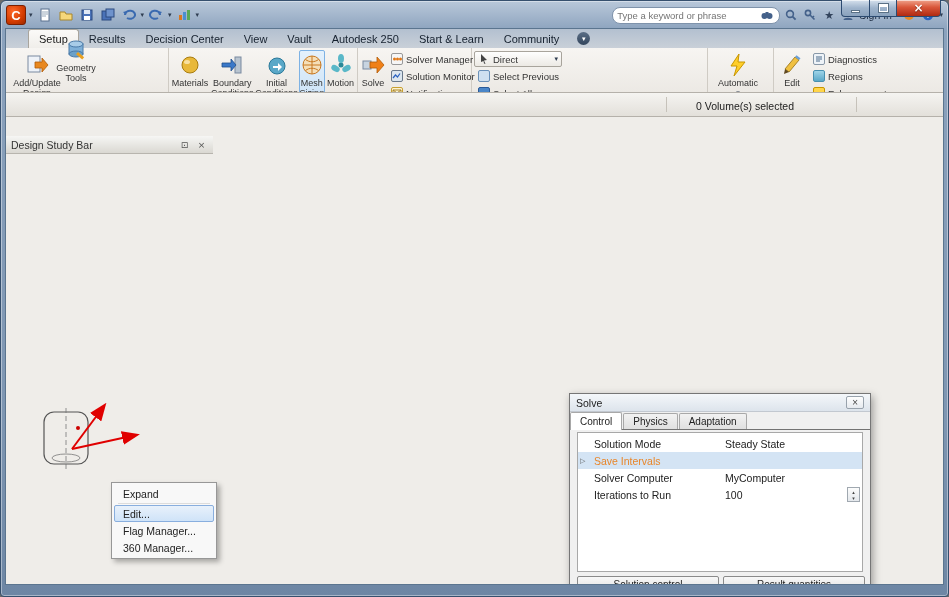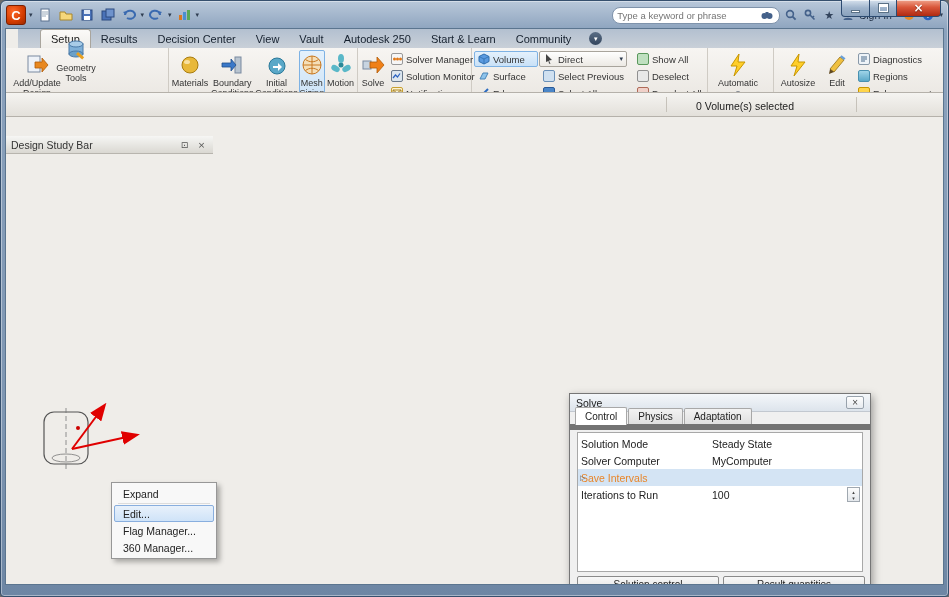--- a/index.html
+++ b/index.html
@@ -23,21 +23,21 @@
   .winctl{position:absolute;right:8px;top:0;display:flex}
   .wbtn{height:17px;border:1px solid #2c4a70;border-top:none;display:flex;align-items:center;justify-content:center;background:linear-gradient(#d7e2ee,#9fb4cc 50%,#8aa2bd);box-shadow:inset 0 1px 0 rgba(255,255,255,.6)}
   .wbtn.min{width:29px;border-radius:0 0 0 4px}
   .wbtn.max{width:27px;border-left:none}
   .wbtn.close{width:44px;border-left:none;border-radius:0 0 4px 0;background:linear-gradient(#f0a38b,#d9573a 45%,#b02a12)}
   .glyph-min{width:9px;height:3px;background:#fff;border:1px solid #5a7186;margin-top:6px}
   .glyph-max{width:9px;height:8px;border:1px solid #fff;border-top:3px solid #fff;box-shadow:0 0 0 1px #5a7186}
   .glyph-x{color:#fff;font-size:12px;font-weight:bold;font-family:"DejaVu Sans",sans-serif;text-shadow:0 1px 1px #70200f}
   .glyph-x::after{content:"×"}
   
-  .tabsrow{position:absolute;left:12px;top:0;right:0;height:19px;background:linear-gradient(#b3c0d0,#c9d0d8);display:flex;align-items:flex-end;padding-left:22px}
+  .tabsrow{position:absolute;left:0;top:0;right:0;height:19px;background:linear-gradient(#b3c0d0,#c9d0d8);display:flex;align-items:flex-end;padding-left:22px}
   .rtab{height:19px;padding:0 10px;font-size:11px;color:#15202e;display:flex;align-items:center;white-space:nowrap}
   .rtab.active{background:linear-gradient(#fbfaf8,#f0eeea);border:1px solid #a9a59d;border-bottom:none;border-radius:3px 3px 0 0;color:#1a1a1a}
   .ribtoggle{margin-left:8px;margin-bottom:3px;width:13px;height:13px;border-radius:50%;background:linear-gradient(#5a6e86,#33455c);color:#fff;font-size:7px;display:flex;align-items:center;justify-content:center;font-family:"DejaVu Sans",sans-serif}
   .ribtoggle::after{content:"▾"}
   
   .ribbon{position:absolute;left:0;top:19px;right:0;height:69px;background:linear-gradient(#f7f5f2,#ebe8e3 70%,#e2dfd9);border-bottom:1px solid #b5b1aa}
   .rgroup{position:absolute;top:0;bottom:0;border-right:1px solid #cfcbc4}
   .rlabel{position:absolute;left:0;right:0;bottom:0;height:13px;text-align:center;font-size:9px;color:#5f5b55;line-height:12px;white-space:nowrap}
   .rlabel .chev{font-size:6px;color:#5f5b55}
   .gbody{position:absolute;left:0;right:0;top:1px;height:54px;display:flex;align-items:flex-start;padding:1px 2px;gap:1px}
@@ -64,25 +64,25 @@
   .mitem{height:17px;display:flex;align-items:center;font-size:10.5px;color:#222;padding:0 8px;border:1px solid transparent;border-radius:2px}
   .mitem.hl{background:linear-gradient(#e8f1fb,#cfe3f8);border-color:#88aede}
   .msep{height:1px;background:#dcdcdc;margin:1px 4px}
   
   .viewport{position:absolute;left:208px;top:0;right:0;bottom:0;background:#fdfdfd;overflow:hidden}
   
   .dlg{position:absolute;left:563px;top:257px;width:302px;height:234px;background:#f0f0f0;border:1px solid #767676;box-shadow:2px 3px 8px rgba(0,0,0,.35);z-index:20;font-size:10.5px}
   .dlg-title{height:18px;background:linear-gradient(#f4f7fa,#dde4ec);border-bottom:1px solid #c2c8d0;display:flex;align-items:center;padding:0 6px;font-size:10.5px;color:#222}
   .dlg-close{margin-left:auto;width:18px;height:13px;border:1px solid #98a2ac;border-radius:2px;background:linear-gradient(#fefefe,#e6eaef);display:flex;align-items:center;justify-content:center;font-size:8px;color:#444;font-family:"DejaVu Sans",sans-serif}
   .dlg-close::after{content:"×"}
-  .dlg-tabs{display:flex;align-items:flex-end;height:18px;padding-left:5px;border-bottom:6px solid #737373}
+  .dlg-tabs{display:flex;align-items:flex-end;height:18px;border-bottom:1px solid #737373}
   .dtab{height:16px;padding:0 9px;display:flex;align-items:center;font-size:10px;color:#222;background:linear-gradient(#f2f2f2,#e0e0e0);border:1px solid #a8a8a8;border-bottom:none;border-radius:2px 2px 0 0;margin-right:1px}
   .dtab.active{background:#fff;height:18px;position:relative;top:1px}
   .dlg-list{position:absolute;left:7px;right:7px;top:38px;height:140px;background:#fff;border:1px solid #a8a8a8;padding-top:2px}
-  .drow{display:flex;align-items:center;height:17px;padding-left:3px;position:relative}
+  .drow{display:flex;align-items:center;height:17px;padding-left:16px;position:relative}
   .drow .dname{width:131px;flex:none;color:#222}
   .drow .dval{color:#222}
   .drow.sel{background:#d4e4f4}
   .drow.sel .dname{color:#e8862a}
   .drow .dexp{position:absolute;left:2px;font-family:"DejaVu Sans",sans-serif;font-size:7px;color:#555}
   .drow .dexp::after{content:"▷"}
   .spinner{margin-left:auto;margin-right:2px;width:13px;height:15px;border:1px solid #a0a8b0;background:linear-gradient(#fcfcfc,#e4e8ec);display:flex;flex-direction:column;align-items:center;justify-content:center;font-size:5px;color:#444;line-height:6px;font-family:"DejaVu Sans",sans-serif}
   .spinner i::after{content:"▴";font-style:normal}
   .spinner b::after{content:"▾";font-weight:normal}
   .dlg-btn{position:absolute;height:17px;background:linear-gradient(#f8f8f8,#dedede);border:1px solid #8a8a8a;border-radius:2px;font-size:10px;color:#222;display:flex;align-items:center;justify-content:center;font-family:"Liberation Sans",sans-serif}
@@ -324,97 +324,56 @@
                     </svg></span>
                   <span>Notifications</span>
                 </div>
           </div>
         </div>
         <div class="rlabel"><span>Simulation</span> <span class="chev"></span></div>
       </div>
 
       <div class="rgroup" style="left:466px;width:236px">
         <div class="gbody">
-          <div class="scol" style="width:66px">
-            <div class="sbtn active">
-                  <span class="ic12"><svg width="12" height="12">
-                      <path d="M6 1l5 2.5v5L6 11 1 8.5v-5z" fill="#5a9ae0" stroke="#2f6eae"></path>
-                      <path d="M1 3.5l5 2.5 5-2.5M6 6v5" fill="none" stroke="#2f6eae" stroke-width="0.8"></path>
-                    </svg></span>
-                  <span>Volume</span>
-                </div>
-            <div class="sbtn">
-                  <span class="ic12"><svg width="12" height="12">
-                      <path d="M2 9l3-6h5L7 9z" fill="#8ec4ec" stroke="#4a86b8"></path>
-                    </svg></span>
-                  <span>Surface</span>
-                </div>
-            <div class="sbtn">
-                  <span class="ic12"><svg width="12" height="12">
-                      <path d="M2 10L10 2" stroke="#2a6ac0" stroke-width="2"></path>
-                    </svg></span>
-                  <span>Edge</span>
-                </div>
-          </div>
           <div class="scol" style="width:96px">
             <div class="sbtn combo">
                   <span class="ic12"><svg width="12" height="12">
                       <path d="M3 1l6 6-3 0.5L7.5 11 6 10.5 5.5 8 3 9z" fill="#444"></path>
                     </svg></span>
                   <span>Direct</span>
                   <span class="chev"></span>
                 </div>
             <div class="sbtn">
                   <span class="ic12" style="background:#cfe0f0;border:1px solid #6a90b8"></span>
                   <span>Select Previous</span>
                 </div>
             <div class="sbtn">
                   <span class="ic12" style="background:#4a86c8;border:1px solid #2a5a98"></span>
                   <span>Select All</span>
                 </div>
           </div>
-          <div class="scol" style="width:72px">
-            <div class="sbtn">
-                  <span class="ic12" style="background:#bfe0c0;border:1px solid #5a985c"></span>
-                  <span>Show All</span>
-                </div>
-            <div class="sbtn">
-                  <span class="ic12" style="background:#e8e8e8;border:1px solid #909090"></span>
-                  <span>Deselect</span>
-                </div>
-            <div class="sbtn">
-                  <span class="ic12" style="background:#f0d0c8;border:1px solid #b06a58"></span>
-                  <span>Deselect All</span>
-                </div>
-          </div>
         </div>
         <div class="rlabel"><span>Selection</span></div>
       </div>
 
       <div class="rgroup" style="left:702px;width:66px">
         <div class="gbody" style="justify-content:flex-start">
           <div class="bigbtn" style="width:56px">
             <span class="bicon"><svg width="24" height="24">
                     <path d="M13 1L5 13h6l-3 10 11-14h-7z" fill="#ffce2a" stroke="#c89600"></path>
                   </svg></span>
             <span>Automatic</span>
             <span class="chev"></span>
           </div>
         </div>
         <div class="rlabel"><span>Type</span></div>
       </div>
 
       <div class="rgroup" style="left:768px;width:169px;border-right:none">
         <div class="gbody">
-          <div class="bigbtn" style="width:44px">
-            <span class="bicon"><svg width="24" height="24">
-                    <path d="M13 1L5 13h6l-3 10 11-14h-7z" fill="#ffce2a" stroke="#c89600"></path>
-                  </svg></span>
-            <span>Autosize</span>
-          </div>
           <div class="bigbtn" style="width:32px">
             <span class="bicon"><svg width="24" height="24">
                     <path d="M5 16L15 4l4 3L9 19z" fill="#f0c040" stroke="#a8842a"></path>
                     <path d="M5 16l-1 5 5-2z" fill="#604820"></path>
                     <path d="M15 4l4 3 1.5-1.8-4-3z" fill="#6aa0d8"></path>
                   </svg></span>
             <span>Edit</span>
           </div>
           <div class="scol">
             <div class="sbtn">
@@ -500,28 +459,28 @@
         <div class="dlg-tabs">
           <div class="dtab active">Control</div>
           <div class="dtab">Physics</div>
           <div class="dtab">Adaptation</div>
         </div>
         <div class="dlg-list">
           <div class="drow">
             <span class="dname">Solution Mode</span>
             <span class="dval">Steady State</span>
           </div>
-          <div class="drow">
-            <span class="dname">Solver Computer</span>
-            <span class="dval">MyComputer</span>
-          </div>
           <div class="drow sel">
             <span class="dexp"></span>
             <span class="dname">Save Intervals</span>
             <span class="dval"></span>
+          </div>
+          <div class="drow">
+            <span class="dname">Solver Computer</span>
+            <span class="dval">MyComputer</span>
           </div>
           <div class="drow">
             <span class="dname">Iterations to Run</span>
             <span class="dval">100</span>
             <span class="spinner">
                   <i></i>
                   <b></b>
                 </span>
           </div>
         </div>

